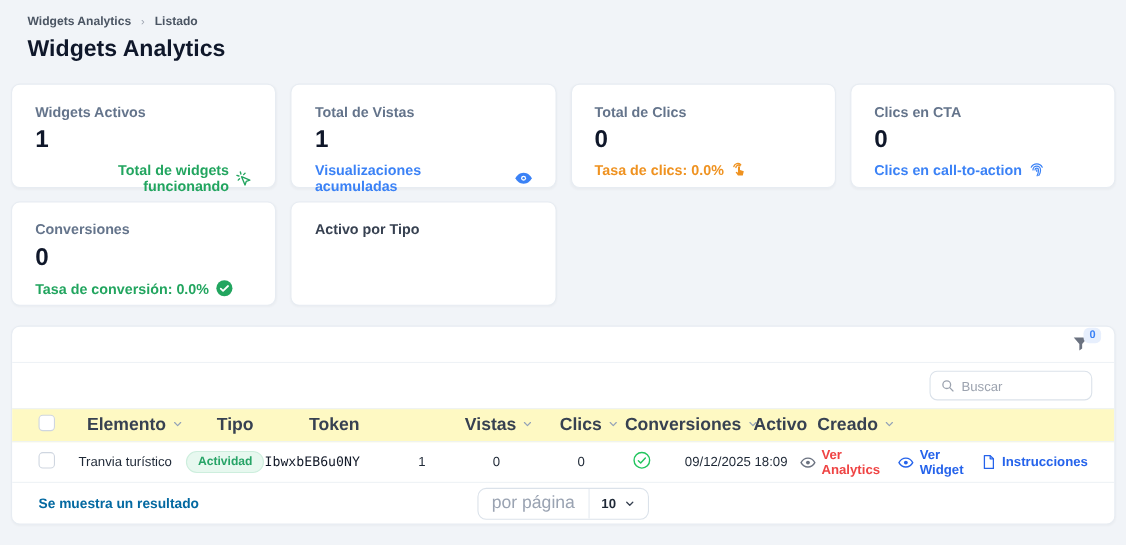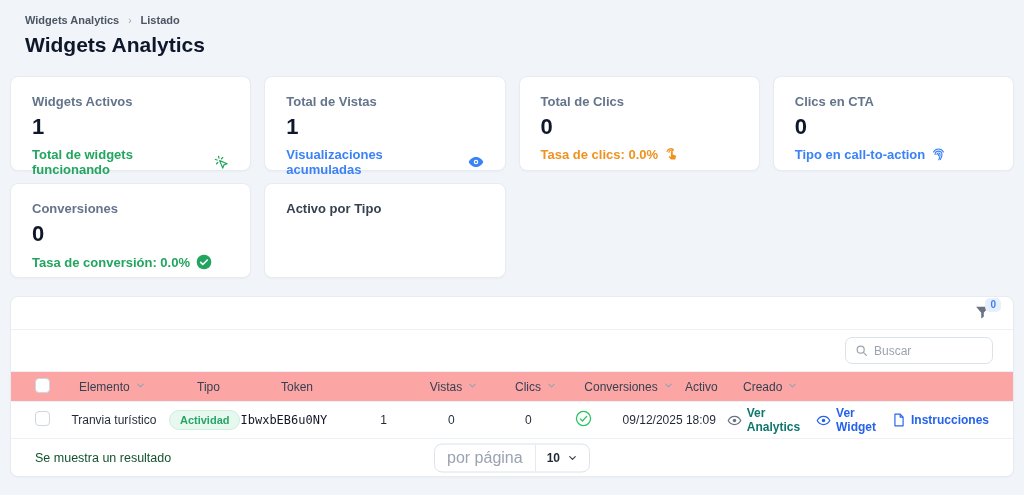--- a/index.html
+++ b/index.html
@@ -17,65 +17,65 @@
   .breadcrumb .sep { color:#9ca3af; font-size:10px; font-weight:400; }
   .page-title { margin:7px 0 0 15px; font-size:21px; font-weight:700; color:#0f172a; }
 
   
   .cards { margin-top:19px; display:grid; grid-template-columns:repeat(4,1fr); gap:12px 13px; }
   .card { background:#fff; border:1px solid #e7ecf2; border-radius:8px; height:95px;
     padding:17px 21px; box-shadow:0 1px 2px rgba(16,24,40,.03); }
   .card-label { font-size:13px; font-weight:600; color:#64748b; }
   .card-value { font-size:22px; font-weight:700; color:#0f172a; margin-top:7px; line-height:1; }
   .card-sub { font-size:13px; font-weight:600; margin-top:9px; display:flex; align-items:center; gap:6px; }
-  .green { color:#22a55f; } .blue { color:#3b82f6; } .orange { color:#ef9220; }
+  .green { color:#22a55f;text-align:right; } .blue { color:#3b82f6; } .orange { color:#ef9220; }
   .card-label-strong { font-size:13px; font-weight:700; color:#374151; }
   .card-sub-plain { font-size:13px; color:#6b7280; margin-top:16px; display:flex; align-items:center; gap:7px; }
   .icn { flex:0 0 auto; display:inline-flex; }
 
   
   .panel { margin-top:18px; background:#fff; border:1px solid #e7ecf2; border-radius:8px;
     box-shadow:0 1px 2px rgba(16,24,40,.03); overflow:hidden; }
   .filter-bar { height:33px; border-bottom:1px solid #eef2f6; position:relative; }
   .filter-btn { position:absolute; right:22px; top:7px; cursor:pointer; }
   .filter-badge { position:absolute; right:12px; top:1px; background:#e7effd; color:#3b82f6;
     font-size:10px; font-weight:700; padding:1px 5px; border-radius:5px; line-height:12px; }
   .search-bar { height:41px; display:flex; justify-content:flex-end; align-items:center; padding-right:20px;margin-left:36px; }
   .search-box { width:148px; height:27px; border:1px solid #dbe2ea; border-radius:7px;
     display:flex; align-items:center; gap:6px; padding:0 9px; background:#fff; }
   .search-box input { border:none; outline:none; width:100%; font-size:12px; color:#374151;
     font-family:"Liberation Sans", sans-serif; background:transparent; }
   .search-box input::placeholder { color:#9ca3af; }
 
   .trow { display:flex; align-items:center; padding:0 24px; }
-  .thead { background:#fca5a5; height:31px; border-top:1px solid #eef2f6; border-bottom:1px solid #eef2f6;
-    font-size:12px; font-weight:400; color:#374151; }
+  .thead { background:#fef9c3; height:31px; border-top:1px solid #eef2f6; border-bottom:1px solid #eef2f6;
+    font-size:16px; font-weight:700; color:#374151; }
   .tdata { height:37px; border-bottom:1px solid #eef2f6; font-size:12px; color:#1f2937; }
   .col-check { width:44px; }
   .col-elem  { width:118px; }
   .col-tipo  { width:84px; }
   .col-token { width:128px; }
   .col-vistas{ width:90px; text-align:center; justify-content:center; }
   .col-clics { width:74px; text-align:center; justify-content:center; }
   .col-conv  { width:112px; text-align:center; justify-content:center; }
   .col-activo{ width:58px; }
   .col-creado{ width:126px; }
   .col-actions { flex:1; display:flex; justify-content:flex-end; align-items:center; gap:16px; }
   .hcell { display:flex; align-items:center; gap:5px; }
   .hcell.center { justify-content:center; }
   .chev { color:#94a3b8; }
   .checkbox { width:15px; height:15px; border:1px solid #cfd6e0; border-radius:4px; background:#fff; display:inline-block; cursor:pointer; }
   .badge-activity { background:#e7f8ef; color:#27a467; border:1px solid #cdeedd;
     font-size:11px; font-weight:700; padding:3px 10px; border-radius:10px; display:inline-block; }
   .token-text { font-family:"DejaVu Sans Mono", monospace; font-size:12px; color:#111827; }
   .action-link { display:flex; align-items:center; gap:5px; font-size:12px; font-weight:700; cursor:pointer; text-decoration:none; }
-  .action-dark { color:#0f766e; } .action-blue { color:#2563eb; }
+  .action-dark { color:#ef4444; } .action-blue { color:#2563eb; }
 
   .tfoot { height:37px; position:relative; font-size:12.5px; }
-  .results-text { font-weight:400; color:#14532d; }
+  .results-text { font-weight:700; color:#0369a1; }
   .pager { position:absolute; left:50%; top:50%; transform:translate(-50%,-50%);
     display:flex; align-items:center; border:1px solid #dbe2ea; border-radius:8px; height:29px; overflow:hidden; background:#fff; }
   .pager-label { color:#9aa3b2; font-size:16px; padding:0 12px; display:flex; align-items:center; height:100%; }
   .pager-value { border-left:1px solid #e5eaf0; padding:0 11px; display:flex; align-items:center; gap:7px;
     font-size:12px; font-weight:700; color:#1f2937; height:100%; cursor:pointer; }
 </style>
 </head>
 <body>
 
 <div class="page">
@@ -133,21 +133,21 @@
               <path d="M11 8v8l-2-1.5-1.5 1L11 20h7l1.5-6-5.5-2V8a1.5 1.5 0 0 0-3 0z" fill="#ef9220" stroke="none"></path>
             </svg>
         </span>
       </div>
     </div>
 
     <div class="card">
       <div class="card-label">Clics en CTA</div>
       <div class="card-value">0</div>
       <div class="card-sub blue">
-        <span>Tipo en call-to-action</span>
+        <span>Clics en call-to-action</span>
         <span class="icn">
           <svg width="15" height="15" viewBox="0 0 24 24" fill="none" stroke="#3b82f6" stroke-width="1.8" stroke-linecap="round">
               <path d="M4 8a9 9 0 0 1 16 0"></path>
               <path d="M6.5 12a5.5 5.5 0 0 1 11 0c0 3-1 6-2.5 8"></path>
               <path d="M9.5 12a2.5 2.5 0 0 1 5 0c0 3.5-.8 6.5-2 8.5"></path>
               <path d="M12 12v2"></path>
             </svg>
         </span>
       </div>
     </div>

